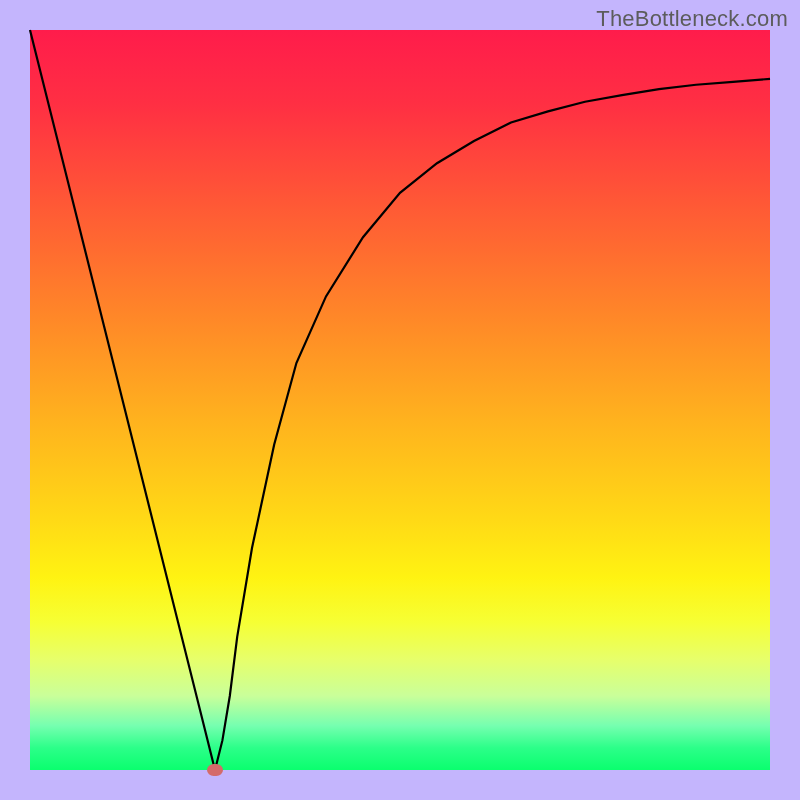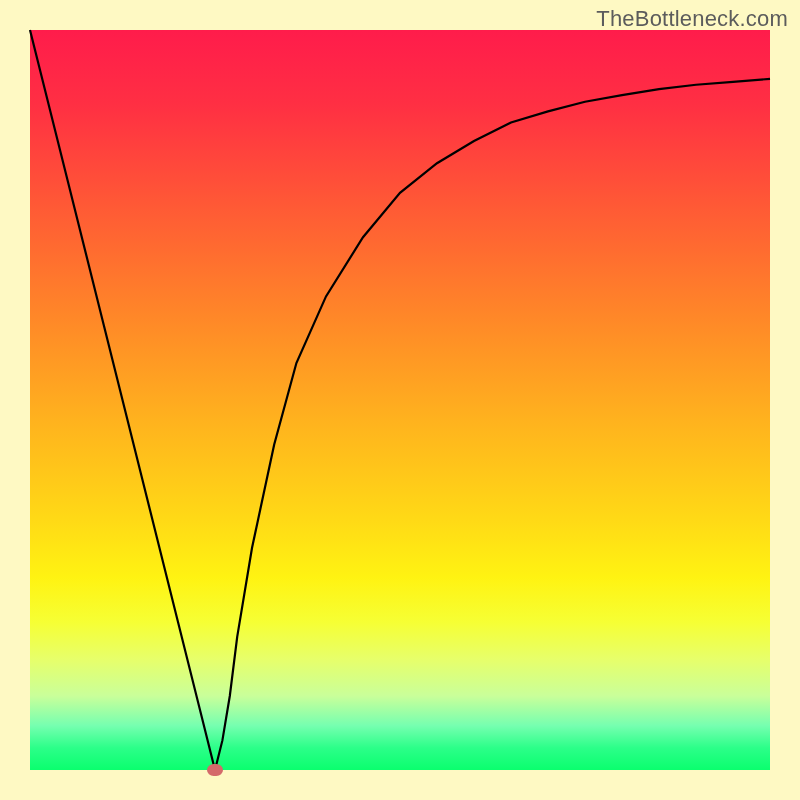--- a/index.html
+++ b/index.html
@@ -8,21 +8,21 @@
     width: 800px;
     height: 800px;
     background: #000;
     font-family: Arial, Helvetica, sans-serif;
     overflow: hidden;
   }
   .frame {
     position: relative;
     width: 800px;
     height: 800px;
-    background: #fef9c3;
+    background: #c4b5fd;
   }
   .plot {
     position: absolute;
     left: 30px;
     top: 30px;
     width: 740px;
     height: 740px;
     background: linear-gradient(to bottom,
       #ff1c4b 0%,
       #ff2f43 10%,

